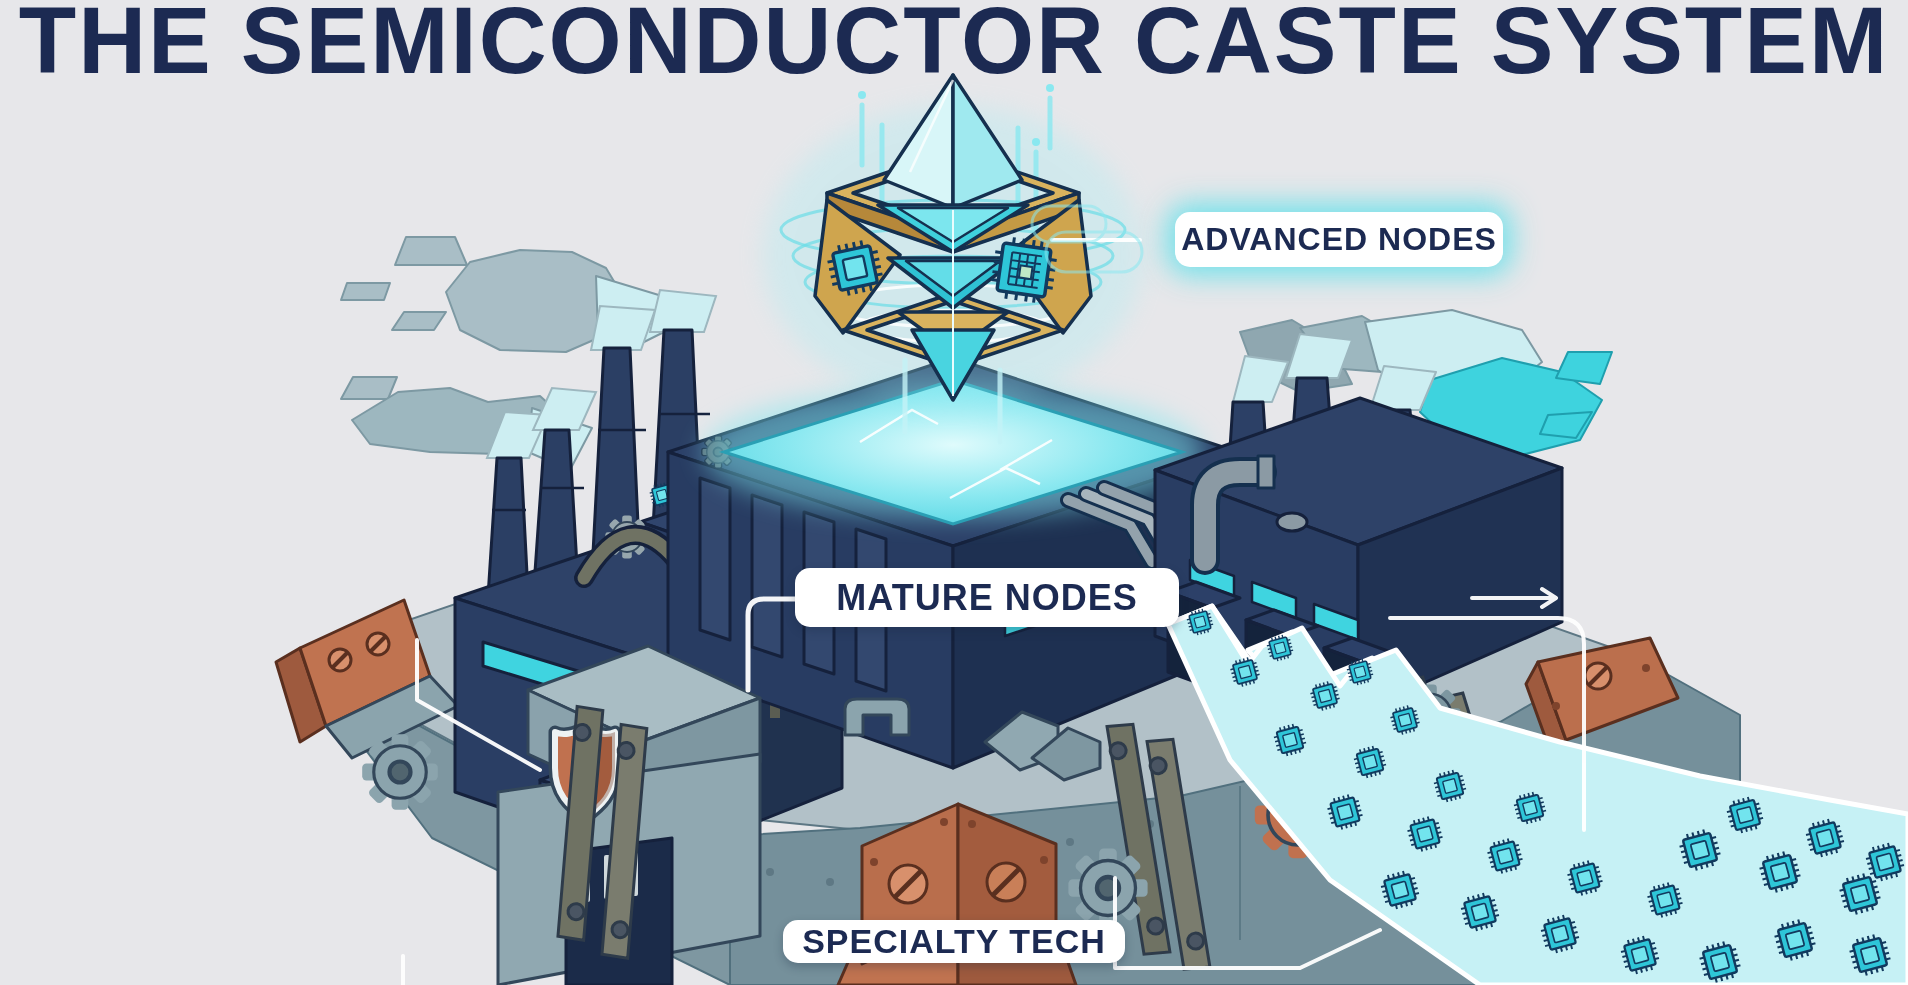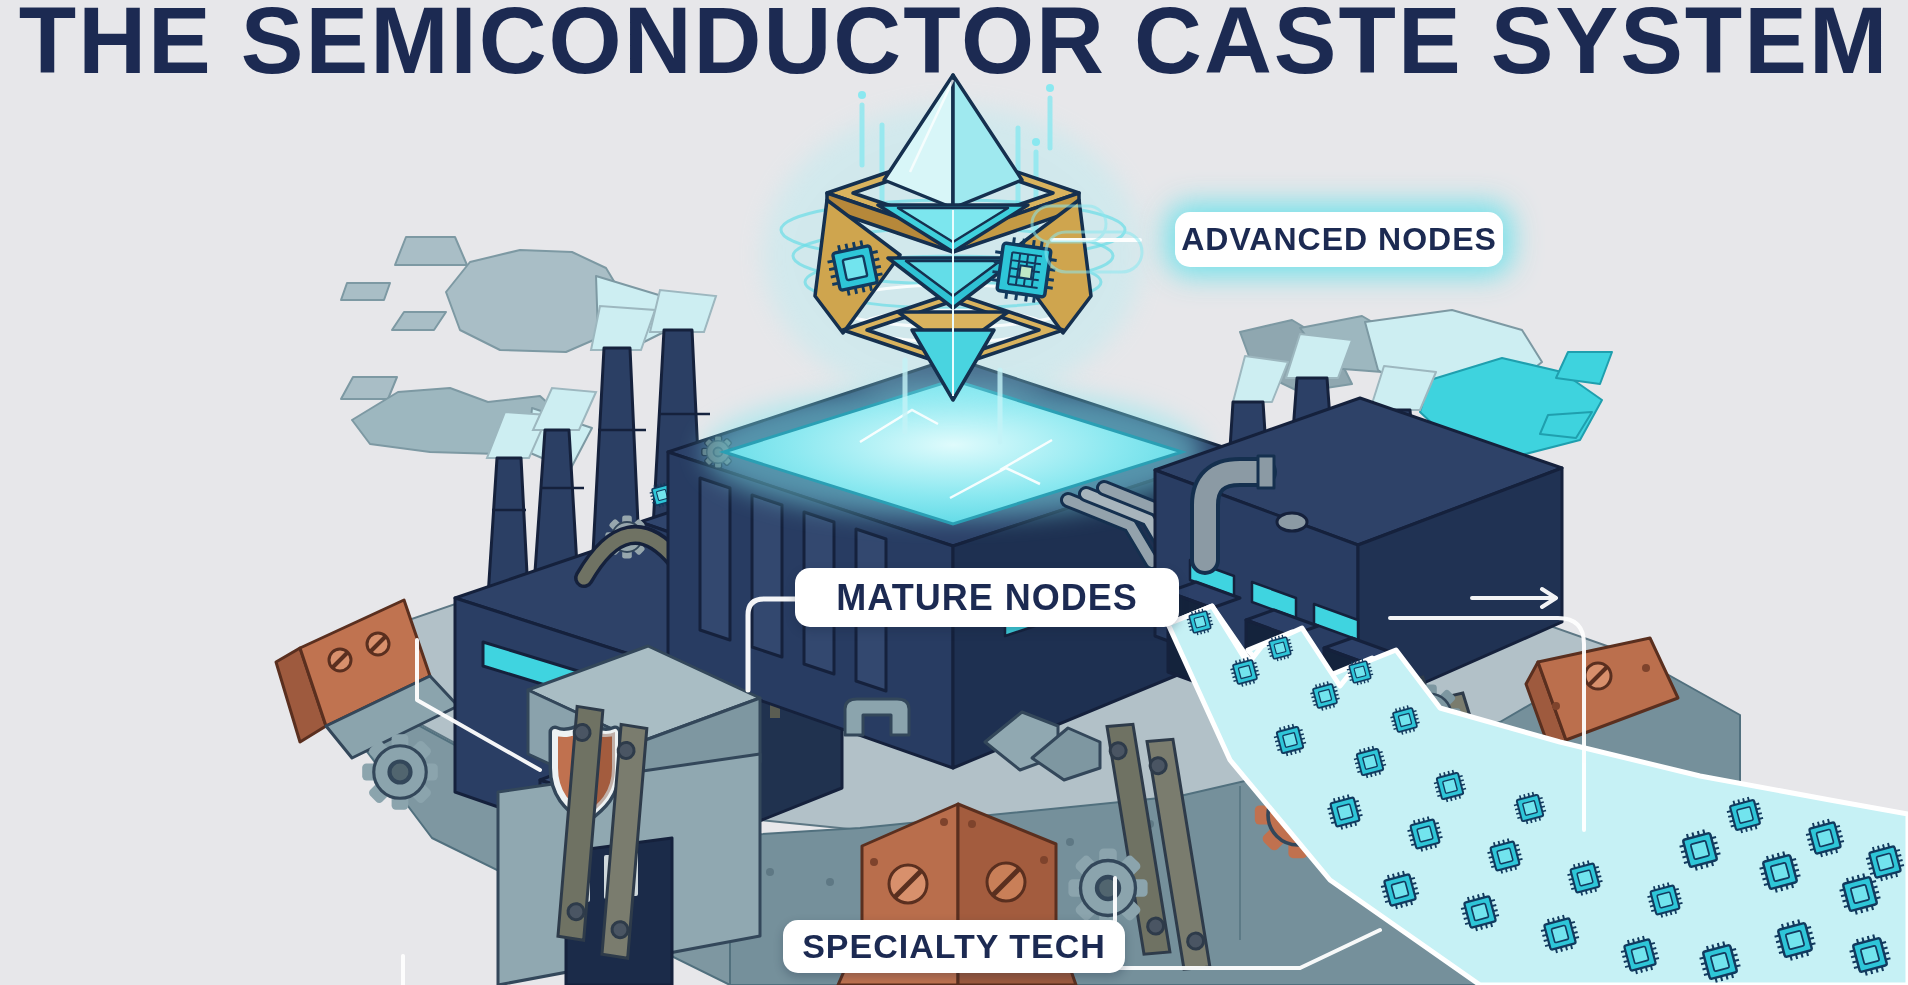--- a/index.html
+++ b/index.html
@@ -9,21 +9,21 @@
   .poster-title{position:absolute;top:-6px;left:0;width:100%;margin:0;z-index:3;
     text-align:center;font-size:94px;font-weight:700;letter-spacing:2px;line-height:1;
     color:#1c2a52;white-space:nowrap;}
   .label{position:absolute;z-index:4;background:#ffffff;color:#1c2a52;font-weight:700;
     border-radius:15px;display:flex;align-items:center;justify-content:center;
     letter-spacing:1px;white-space:nowrap;}
   .label-advanced{left:1142px;top:212px;width:328px;height:55px;font-size:32px;
     box-shadow:0 0 28px 9px rgba(96,224,234,.85);margin-left:33px;}
   .label-mature{left:795px;top:568px;width:384px;height:59px;font-size:36px;
     box-shadow:0 4px 10px rgba(20,35,60,.28);}
-  .label-specialty{left:783px;top:920px;width:342px;height:53px;font-size:34px;
+  .label-specialty{left:783px;top:920px;width:342px;height:43px;font-size:34px;
     box-shadow:0 4px 10px rgba(20,35,60,.28);}
 </style>
 </head>
 <body>
 
 <div class="stage">
 
 <h1 class="poster-title">THE SEMICONDUCTOR CASTE SYSTEM</h1>
 
 <svg width="1908" height="985" viewBox="0 0 1908 985">

